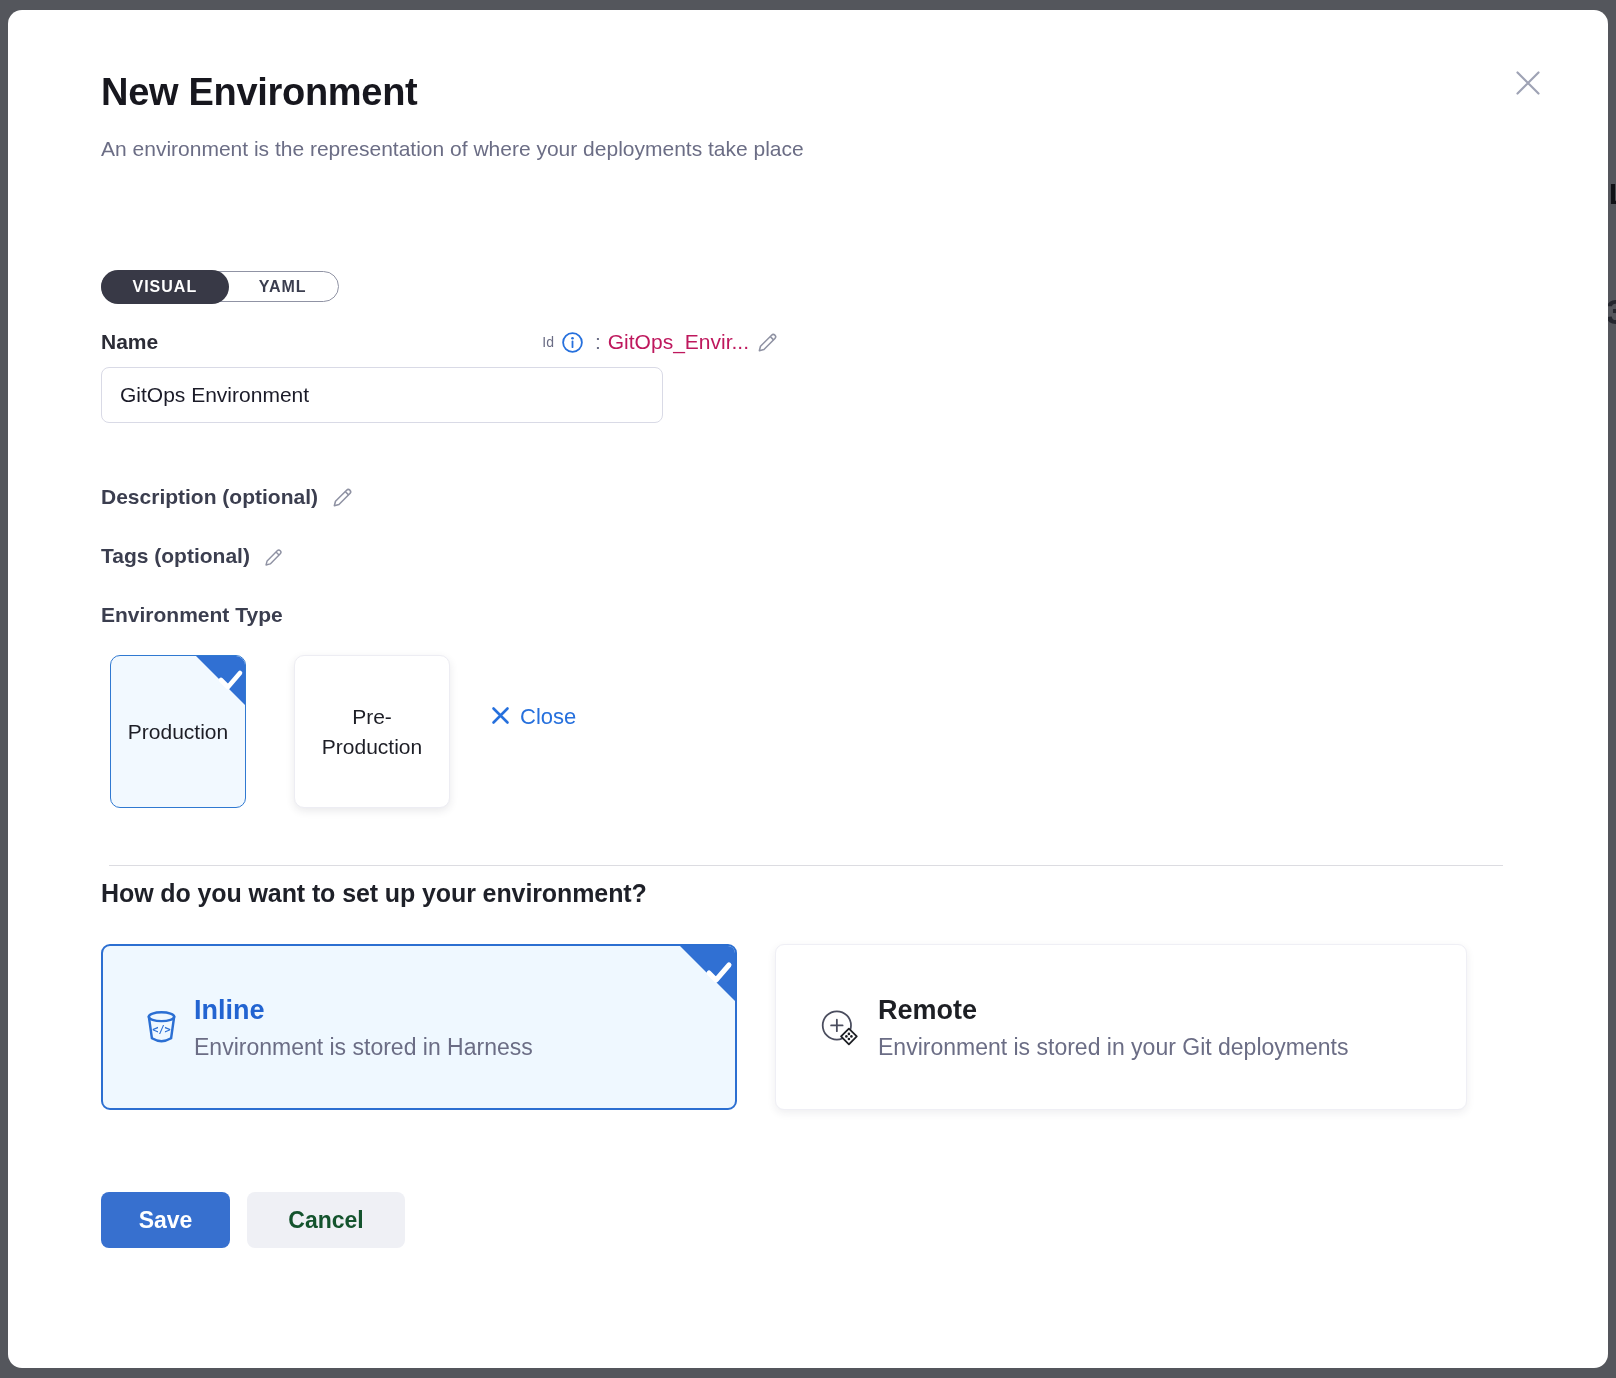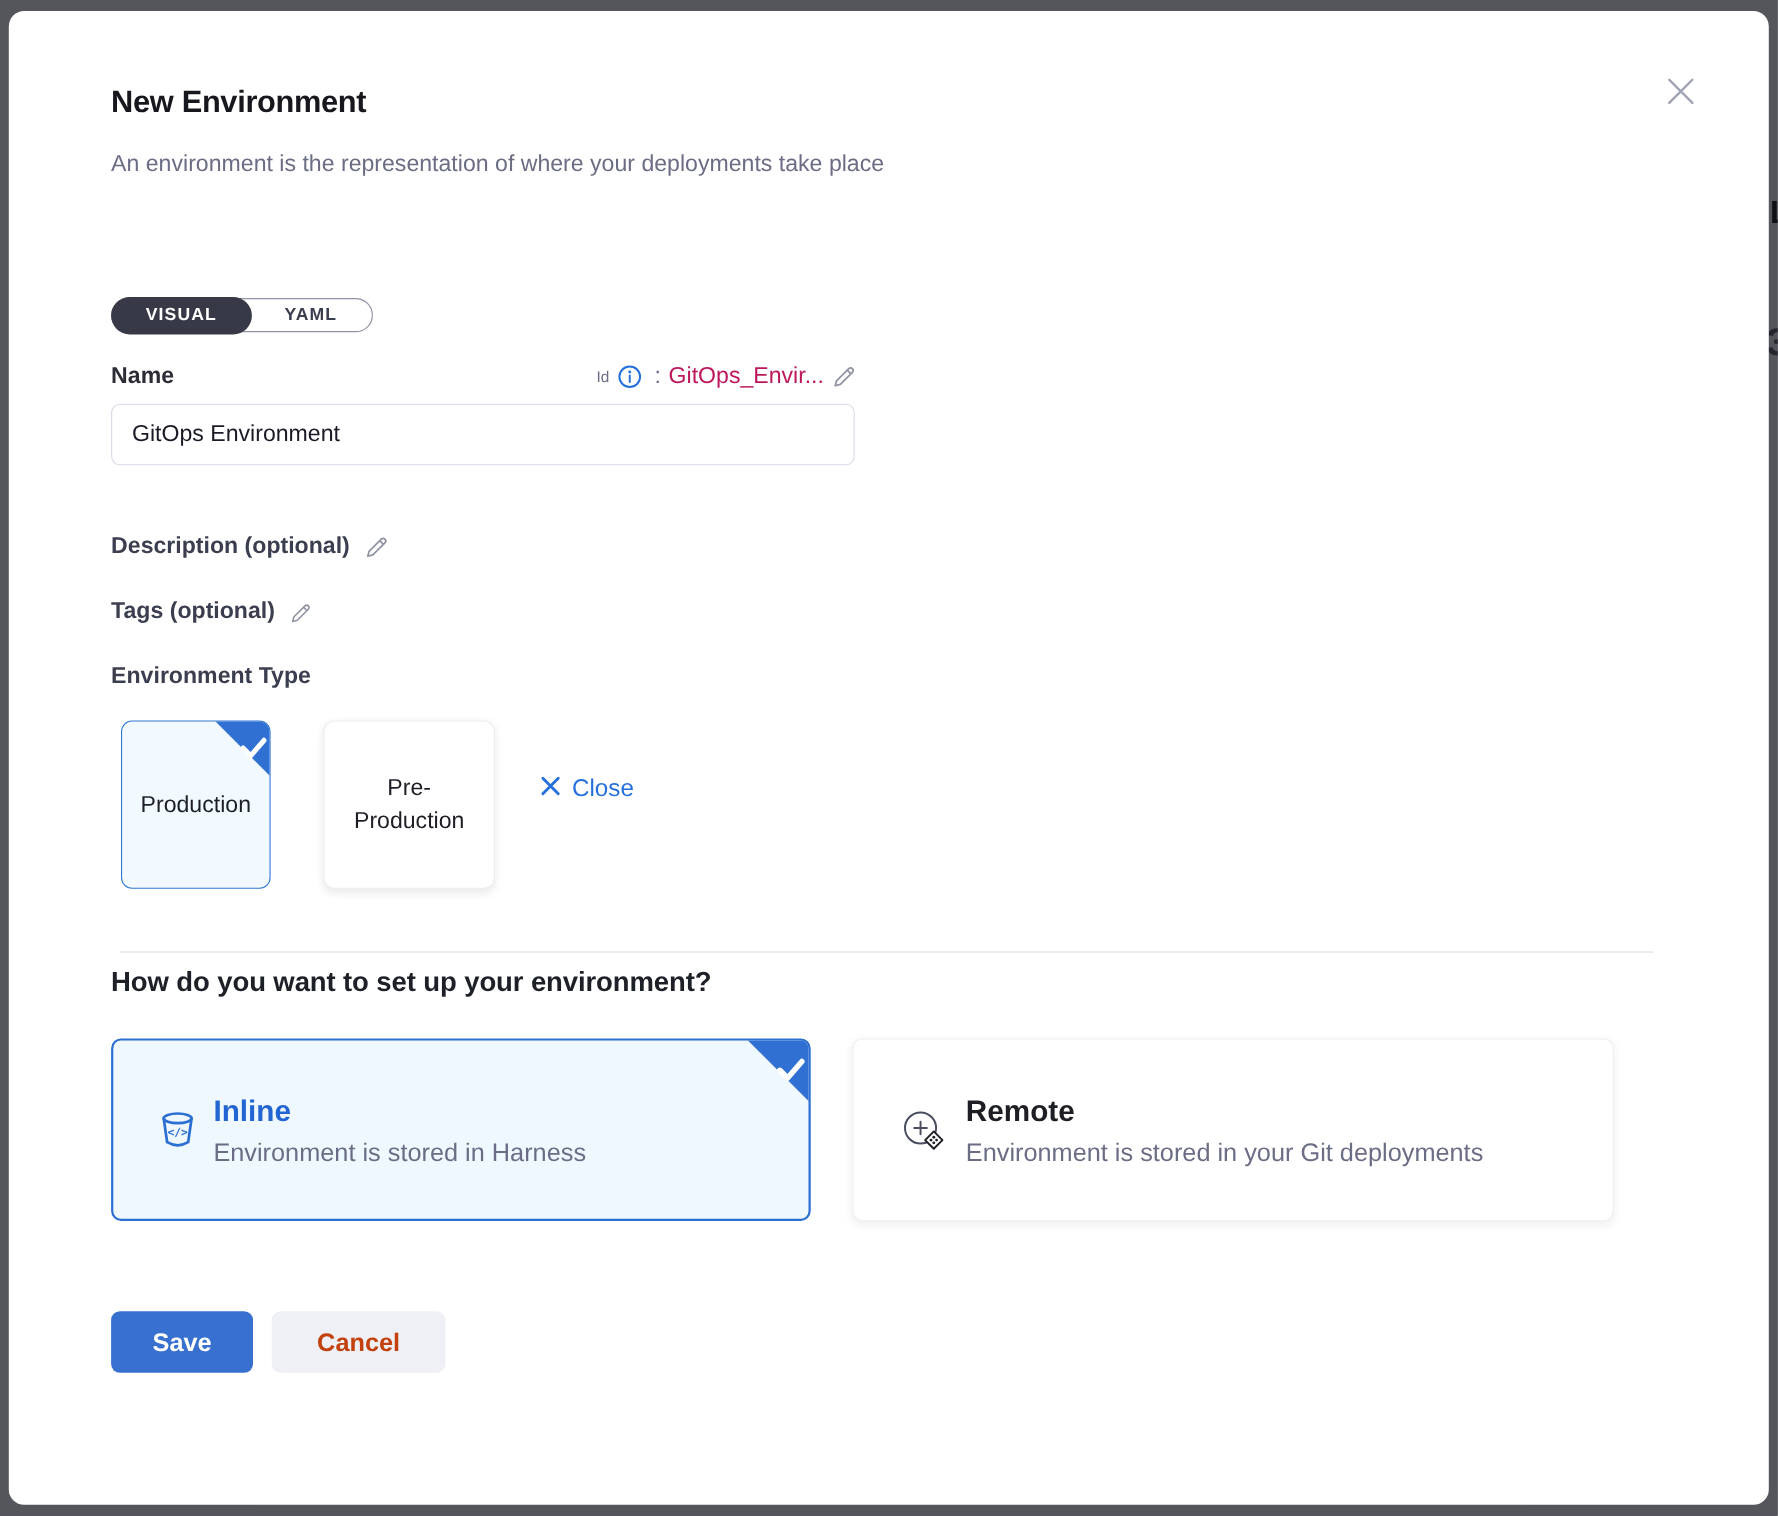--- a/index.html
+++ b/index.html
@@ -23,21 +23,21 @@
     padding: 58px 0 0 93px;
   }
 
   .close-btn {
     position: absolute; top: 56px; right: 62px;
     width: 36px; height: 36px;
     background: transparent; border: none; cursor: pointer;
     display: flex; align-items: center; justify-content: center;
   }
 
-  h1.title { font-size: 28px; line-height: 49px; font-weight: 700; color: #17171E; letter-spacing: -0.3px; }
+  h1.title { font-size: 38px; line-height: 49px; font-weight: 700; color: #17171E; letter-spacing: -0.3px; }
   p.subtitle { margin-top: 18px; font-size: 21px; line-height: 28px; color: #6B6D85; }
 
   
   .toggle {
     margin-top: 108px;
     display: inline-flex; align-items: center;
     border: 1.5px solid #9093A4; border-radius: 18px;
     height: 31px; background: #fff; position: relative;
   }
   .toggle-opt {
@@ -55,21 +55,21 @@
     display: flex; justify-content: space-between; align-items: center;
   }
   .name-label { font-size: 21px; font-weight: 600; color: #2B2C36; }
   .id-row { display: flex; align-items: center; gap: 7px; }
   .id-lbl { font-size: 14px; color: #6B6D85; }
   .id-sep { font-size: 21px; color: #6B6D85; margin-left: 4px; }
   .id-val { font-size: 21px; color: #be185d; font-weight: 500; text-decoration: none; cursor: pointer; }
   .icon-btn { background: none; border: none; display: flex; align-items: center; cursor: pointer; padding: 0; }
 
   .name-input {
-    margin-top: 13px; width: 676px; height: 56px;
+    margin-top: 13px; width: 562px; height: 56px;
     border: 1px solid #D9DAE6; border-radius: 8px;
     font-size: 21px; color: #1B1B28; padding: 0 18px;
     font-family: "Liberation Sans", "DejaVu Sans", sans-serif;
     outline: none; display: block;
   }
 
   .field-label-row { display: flex; align-items: flex-end; gap: 13px; }
   .row-desc { margin-top: 62px; }
   .row-tags { margin-top: 35px; }
   .field-label { font-size: 21px; font-weight: 600; color: #3B3E4F; }
@@ -118,21 +118,21 @@
   .setup-title.blue { color: #2264D1; }
   .setup-desc { font-size: 23px; color: #6B6D85; margin-top: 7px; }
 
   .actions { margin-top: 82px; display: flex; align-items: center; }
   .btn {
     height: 56px; border: none; border-radius: 8px; cursor: pointer;
     font-size: 23px; font-weight: 700;
     font-family: "Liberation Sans", "DejaVu Sans", sans-serif;
   }
   .btn-save { width: 129px; background: #3770CF; color: #FFFFFF; }
-  .btn-cancel { width: 158px; margin-left: 17px; background: #EFF0F5; color: #c2410c; }
+  .btn-cancel { width: 158px; margin-left: 17px; background: #EFF0F5; color: #14532d; }
 </style>
 </head>
 <body>
 
 <div class="backdrop">
 
   <span class="frag frag-l">L</span>
   <span class="frag frag-3">3</span>
 
   <div class="modal">

